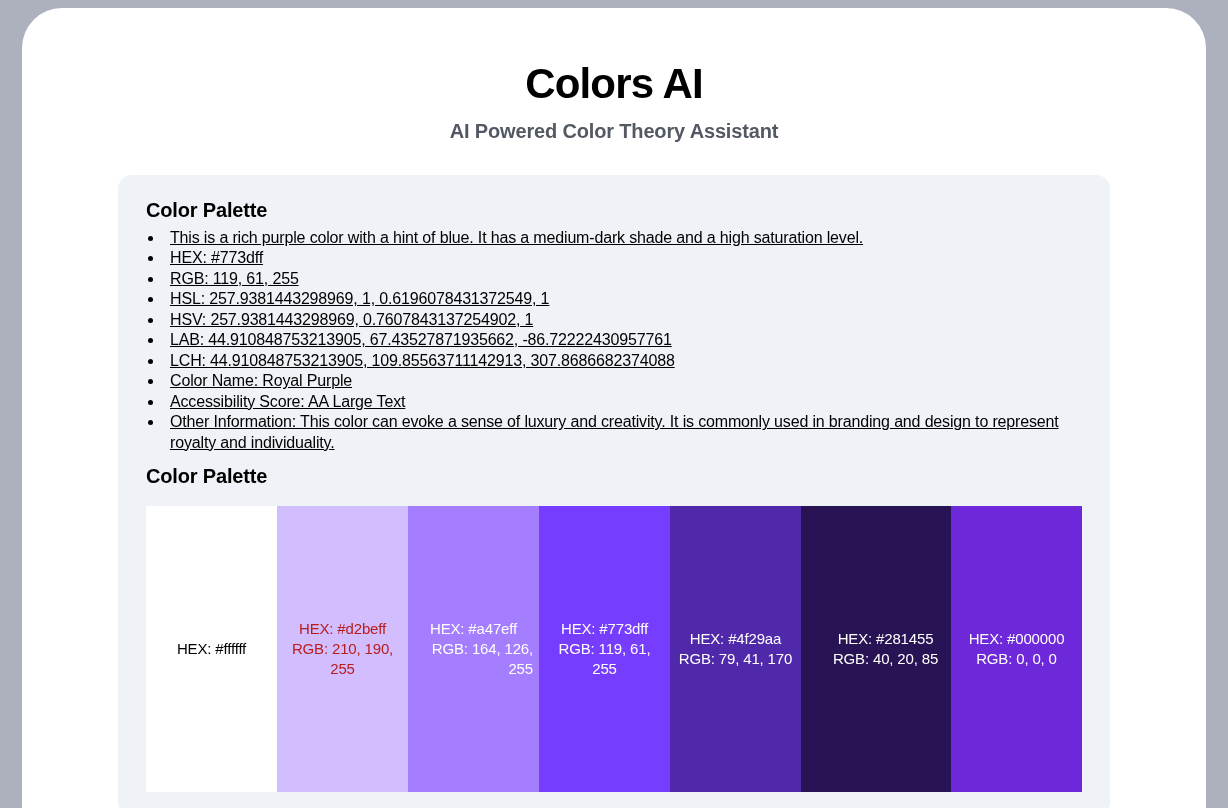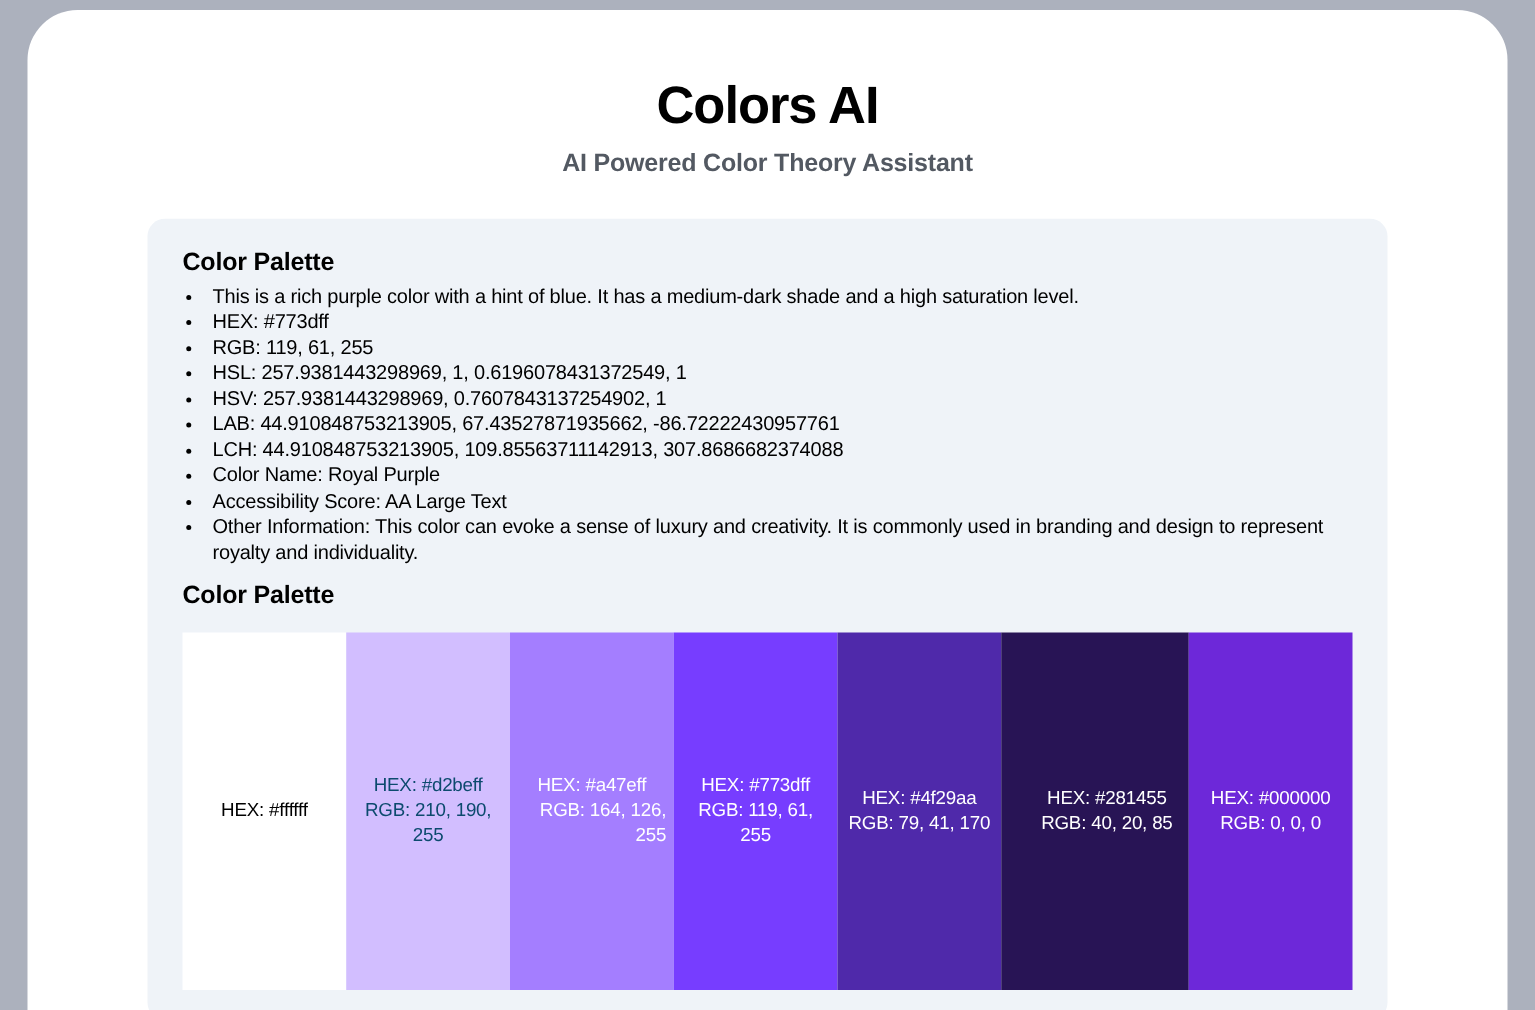--- a/index.html
+++ b/index.html
@@ -48,20 +48,21 @@
     ul.details {
       margin: 0 0 12px 0;
       padding-left: 18px;
       color: #000;
       font-size: 16px;
       line-height: 1.28;
     }
     ul.details li {
       margin: 0;
       padding-left: 6px;
+      text-decoration: underline;
     }
     .palette-row {
       display: flex;
       flex-direction: row;
       margin-top: 18px;
       margin-left: -28px;
       margin-right: -28px;
       padding-left: 28px;
       padding-right: 28px;
     }
@@ -106,21 +107,21 @@
         <li>Accessibility Score: AA Large Text</li>
         <li>Other Information: This color can evoke a sense of luxury and creativity. It is commonly used in branding and design to represent royalty and individuality.</li>
       </ul>
 
     <h2 class="section-heading">Color Palette</h2>
 
     <div class="palette-row" id="palette-row">
         <div class="swatch" style="background: rgb(255, 255, 255); color: rgb(0, 0, 0);">
           <span>HEX: #ffffff</span>
         </div>
-        <div class="swatch" style="background: rgb(210, 190, 255); color: #0c4a6e;">
+        <div class="swatch" style="background: rgb(210, 190, 255); color: #b91c1c;">
           <span>HEX: #d2beff</span>
           <span>RGB: 210, 190, 255</span>
         </div>
         <div class="swatch" style="background: rgb(164, 126, 255); color: rgb(255, 255, 255); text-align: right;">
           <span>HEX: #a47eff</span>
           <span>RGB: 164, 126, 255</span>
         </div>
         <div class="swatch" style="background: rgb(119, 61, 255); color: rgb(255, 255, 255);">
           <span>HEX: #773dff</span>
           <span>RGB: 119, 61, 255</span>

